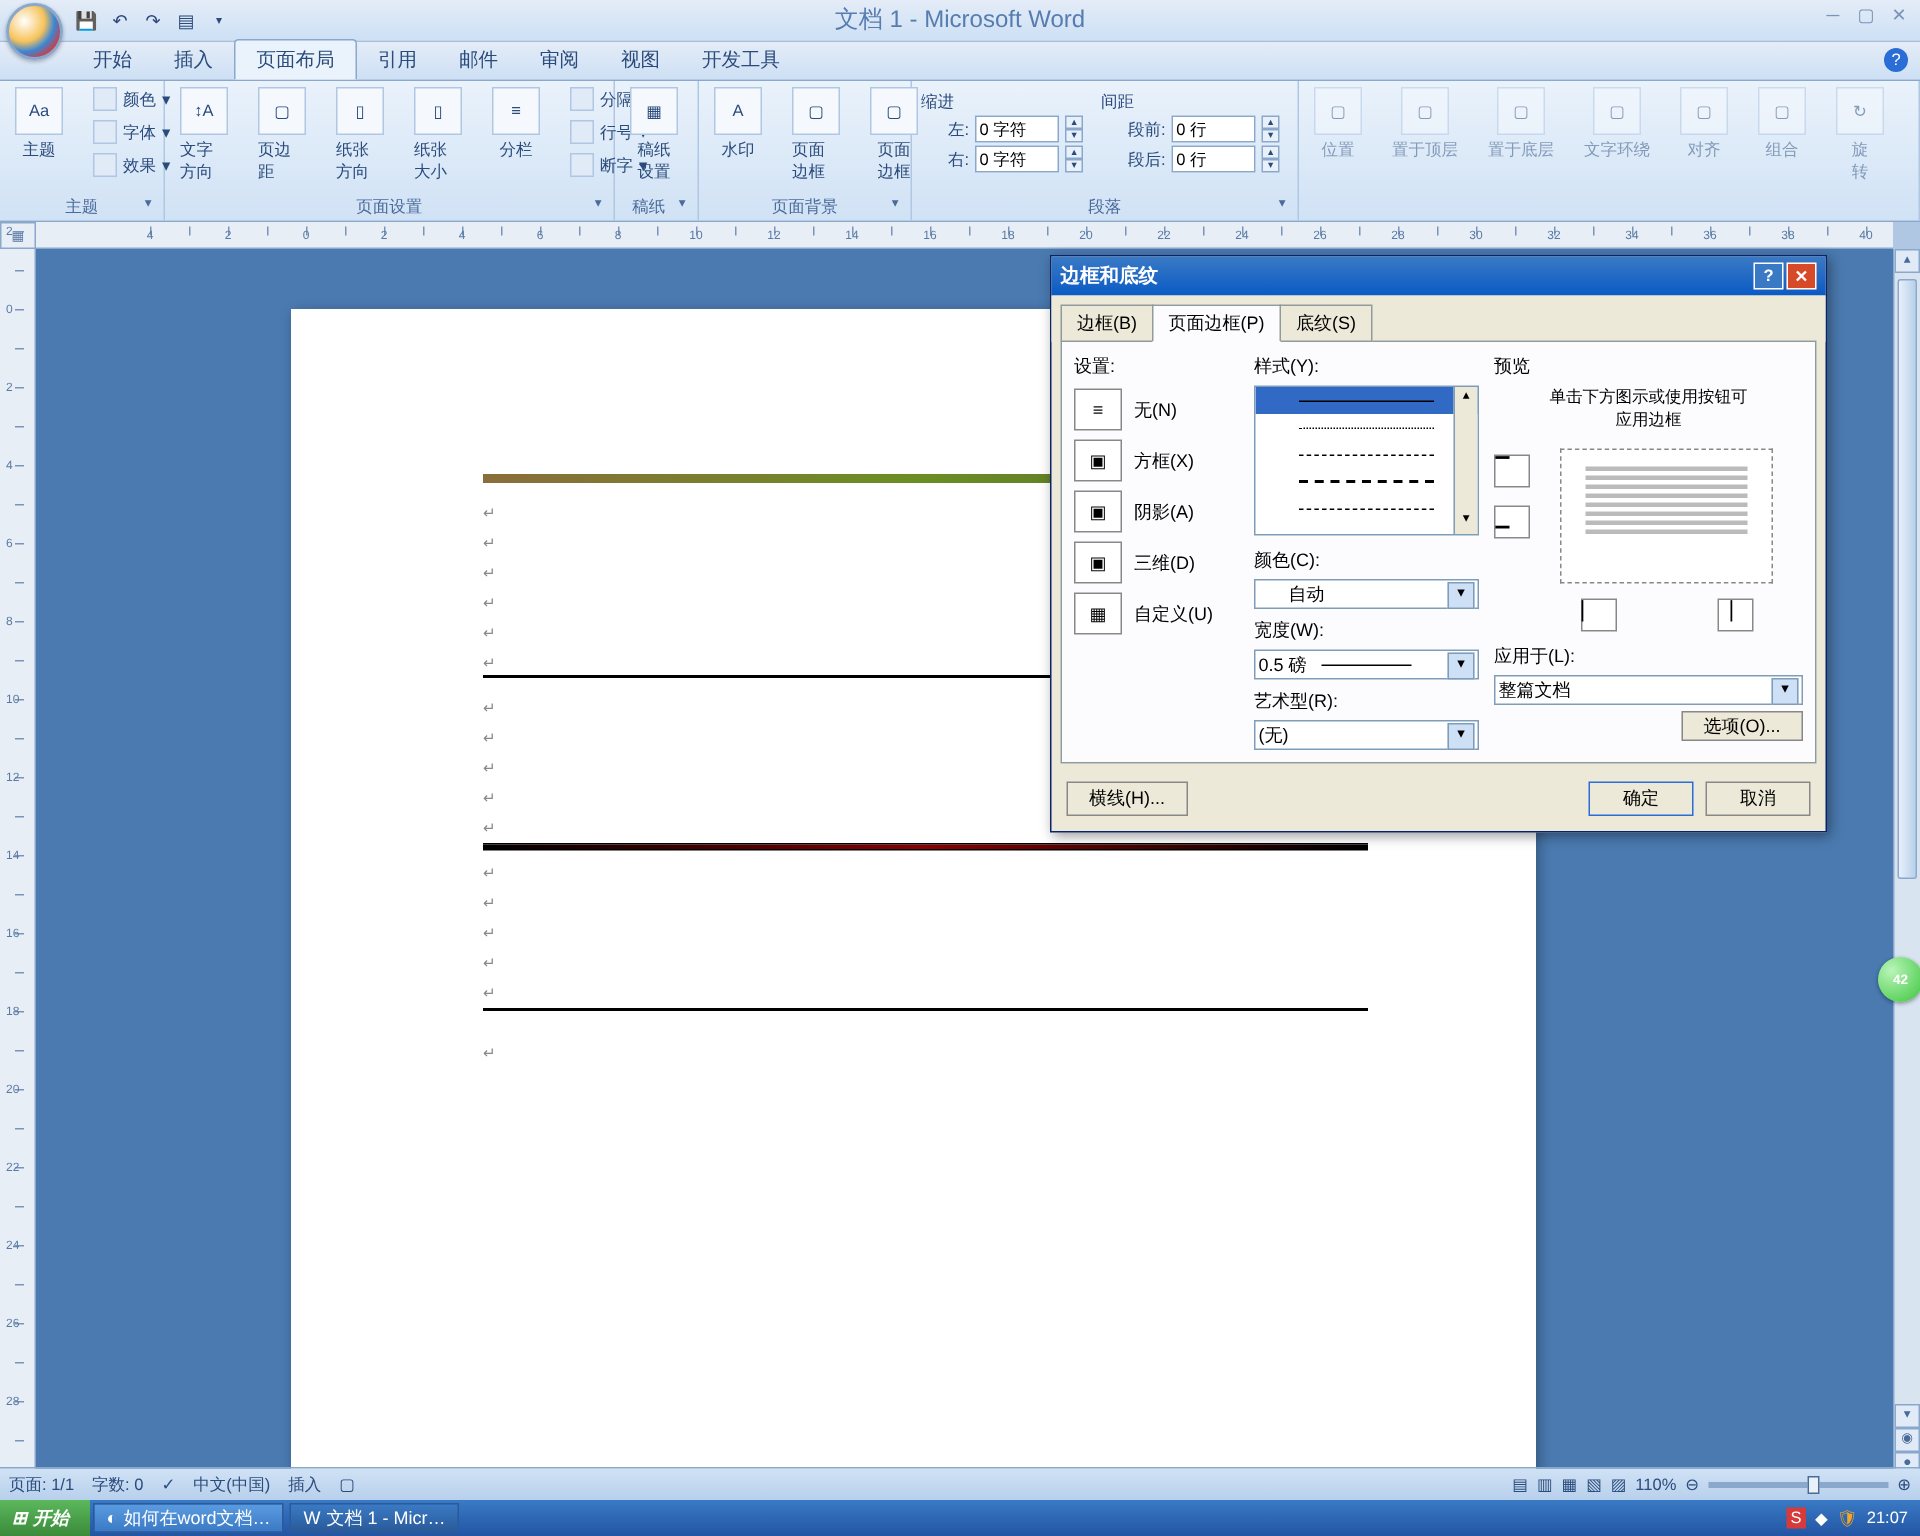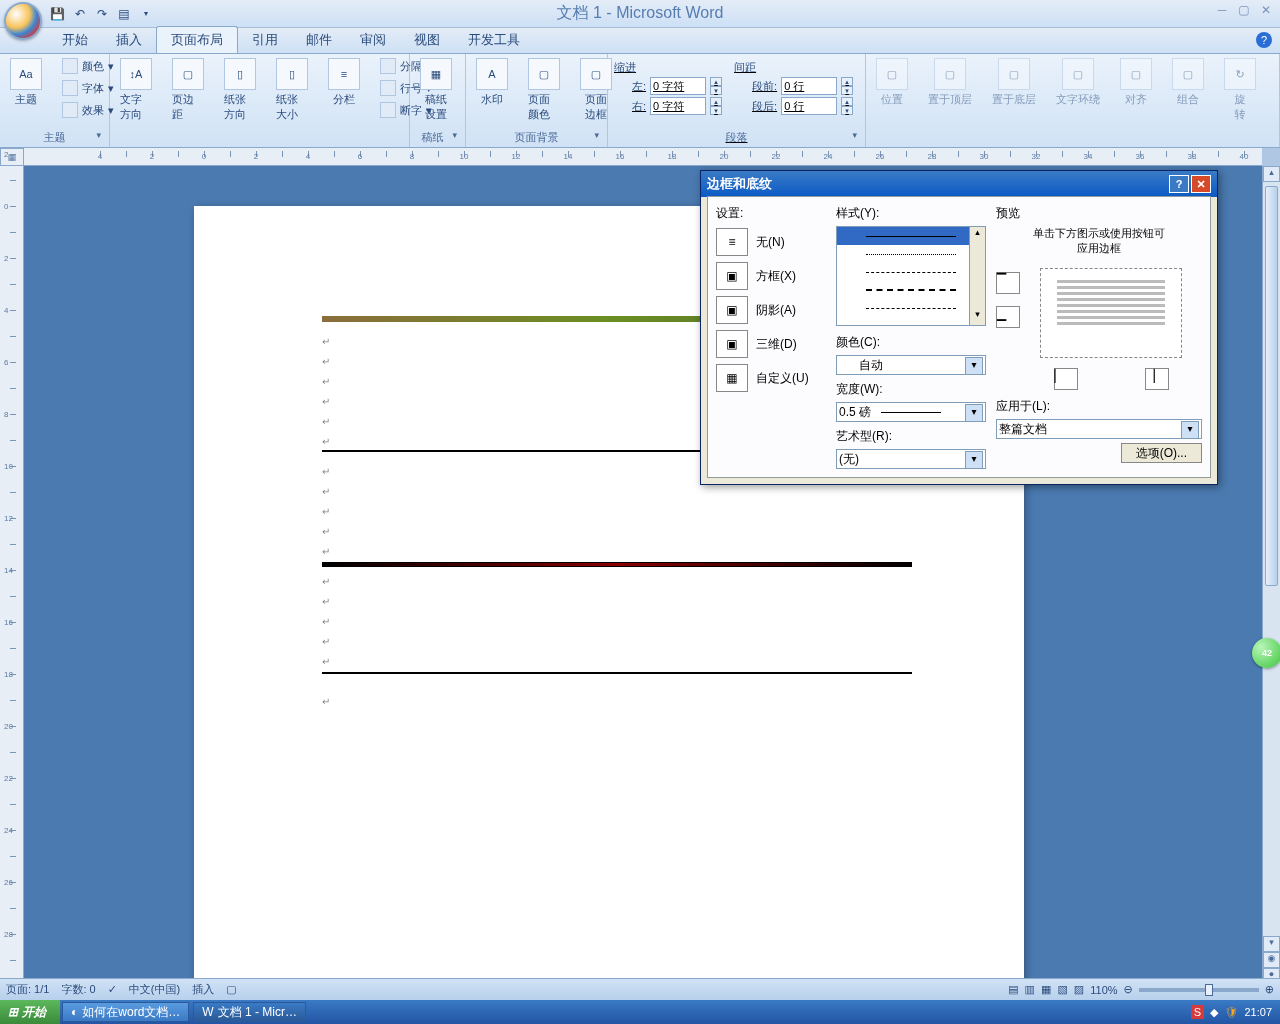--- a/index.html
+++ b/index.html
@@ -168,50 +168,51 @@
       <div class="rbtn">
           <div class="rbtn-icon">≡</div>
           <span>分栏</span>
         </div>
       <div class="vstack">
         <div class="rbtn-sm"><span class="ic"></span><span>分隔符</span> ▾</div>
         <div class="rbtn-sm"><span class="ic"></span><span>行号</span> ▾</div>
         <div class="rbtn-sm"><span class="ic"></span><span>断字</span> ▾</div>
       </div>
     </div>
+    <div class="ribbon-group-title">页面设置</div>
   </div>
   <div class="ribbon-group" style="width:56px;">
     <div class="ribbon-group-body">
         <div class="rbtn">
           <div class="rbtn-icon">▦</div>
           <span style="white-space:pre-line;text-align:center;">稿纸
 设置</span>
         </div>
       </div>
     <div class="ribbon-group-title" style="padding-right:10px;">稿纸</div>
   </div>
   <div class="ribbon-group" style="width:142px;">
     <div class="ribbon-group-body">
       <div class="rbtn">
           <div class="rbtn-icon">A</div>
           <span>水印</span>
         </div>
       <div class="rbtn">
           <div class="rbtn-icon">▢</div>
-          <span>页面颜色</span>
+          <span>页面边框</span>
         </div>
       <div class="rbtn">
           <div class="rbtn-icon">▢</div>
           <span style="white-space:pre-line;text-align:right;">页面
 边框</span>
         </div>
     </div>
     <div class="ribbon-group-title">页面背景</div>
   </div>
-  <div class="ribbon-group" style="width:258px;text-decoration:underline;">
+  <div class="ribbon-group" style="width:258px;">
     <div class="ribbon-group-body" style="gap:12px;padding-top:4px;">
       <div class="vstack">
         <div style="font-size:11px;color:#2a4b7c;">缩进</div>
         <div class="spin-field">
             <span class="ic" style="width:14px;height:14px;"></span>
             <span>左:</span>
             <input value="0 字符" style="">
             <div class="spin-arrows">
               <div>▴</div>
               <div>▾</div>
@@ -449,20 +450,25 @@
 </div>
 
 <div class="dialog">
   <div class="dlg-title">
     <span>边框和底纹</span>
     <div class="right">
       <div class="btn help">?</div>
       <div class="btn">✕</div>
     </div>
   </div>
+  <div class="dlg-tabs">
+    <div class="dlg-tab">边框(B)</div>
+    <div class="dlg-tab active">页面边框(P)</div>
+    <div class="dlg-tab">底纹(S)</div>
+  </div>
   <div class="dlg-body">
     <div class="dlg-col" style="flex:0 0 110px;">
       <div class="dlg-label">设置:</div>
       <div class="setting-opt">
           <div class="ic">≡</div>
           <span>无(N)</span>
         </div>
       <div class="setting-opt">
           <div class="ic">▣</div>
           <span>方框(X)</span>
@@ -543,20 +549,26 @@
             <div class="pb">▕</div>
           </div>
         </div>
       </div>
       <div class="dlg-label">应用于(L):</div>
       <div class="dlg-select">
           <span>整篇文档</span>
         </div>
       <div style="text-align:right;margin-top:6px;"><span class="dlg-btn">选项(O)...</span></div>
     </div>
+  </div>
+  <div class="dlg-footer">
+    <span class="dlg-btn">横线(H)...</span>
+    <div style="flex:1;"></div>
+    <span class="dlg-btn" style="border:1px solid #2a6dd6;">确定</span>
+    <span class="dlg-btn">取消</span>
   </div>
 </div>
 
 <div class="statusbar">
   <span>页面: 1/1</span>
   <span>字数: 0</span>
   <span>✓</span>
   <span>中文(中国)</span>
   <span>插入</span>
   <span>▢</span>

